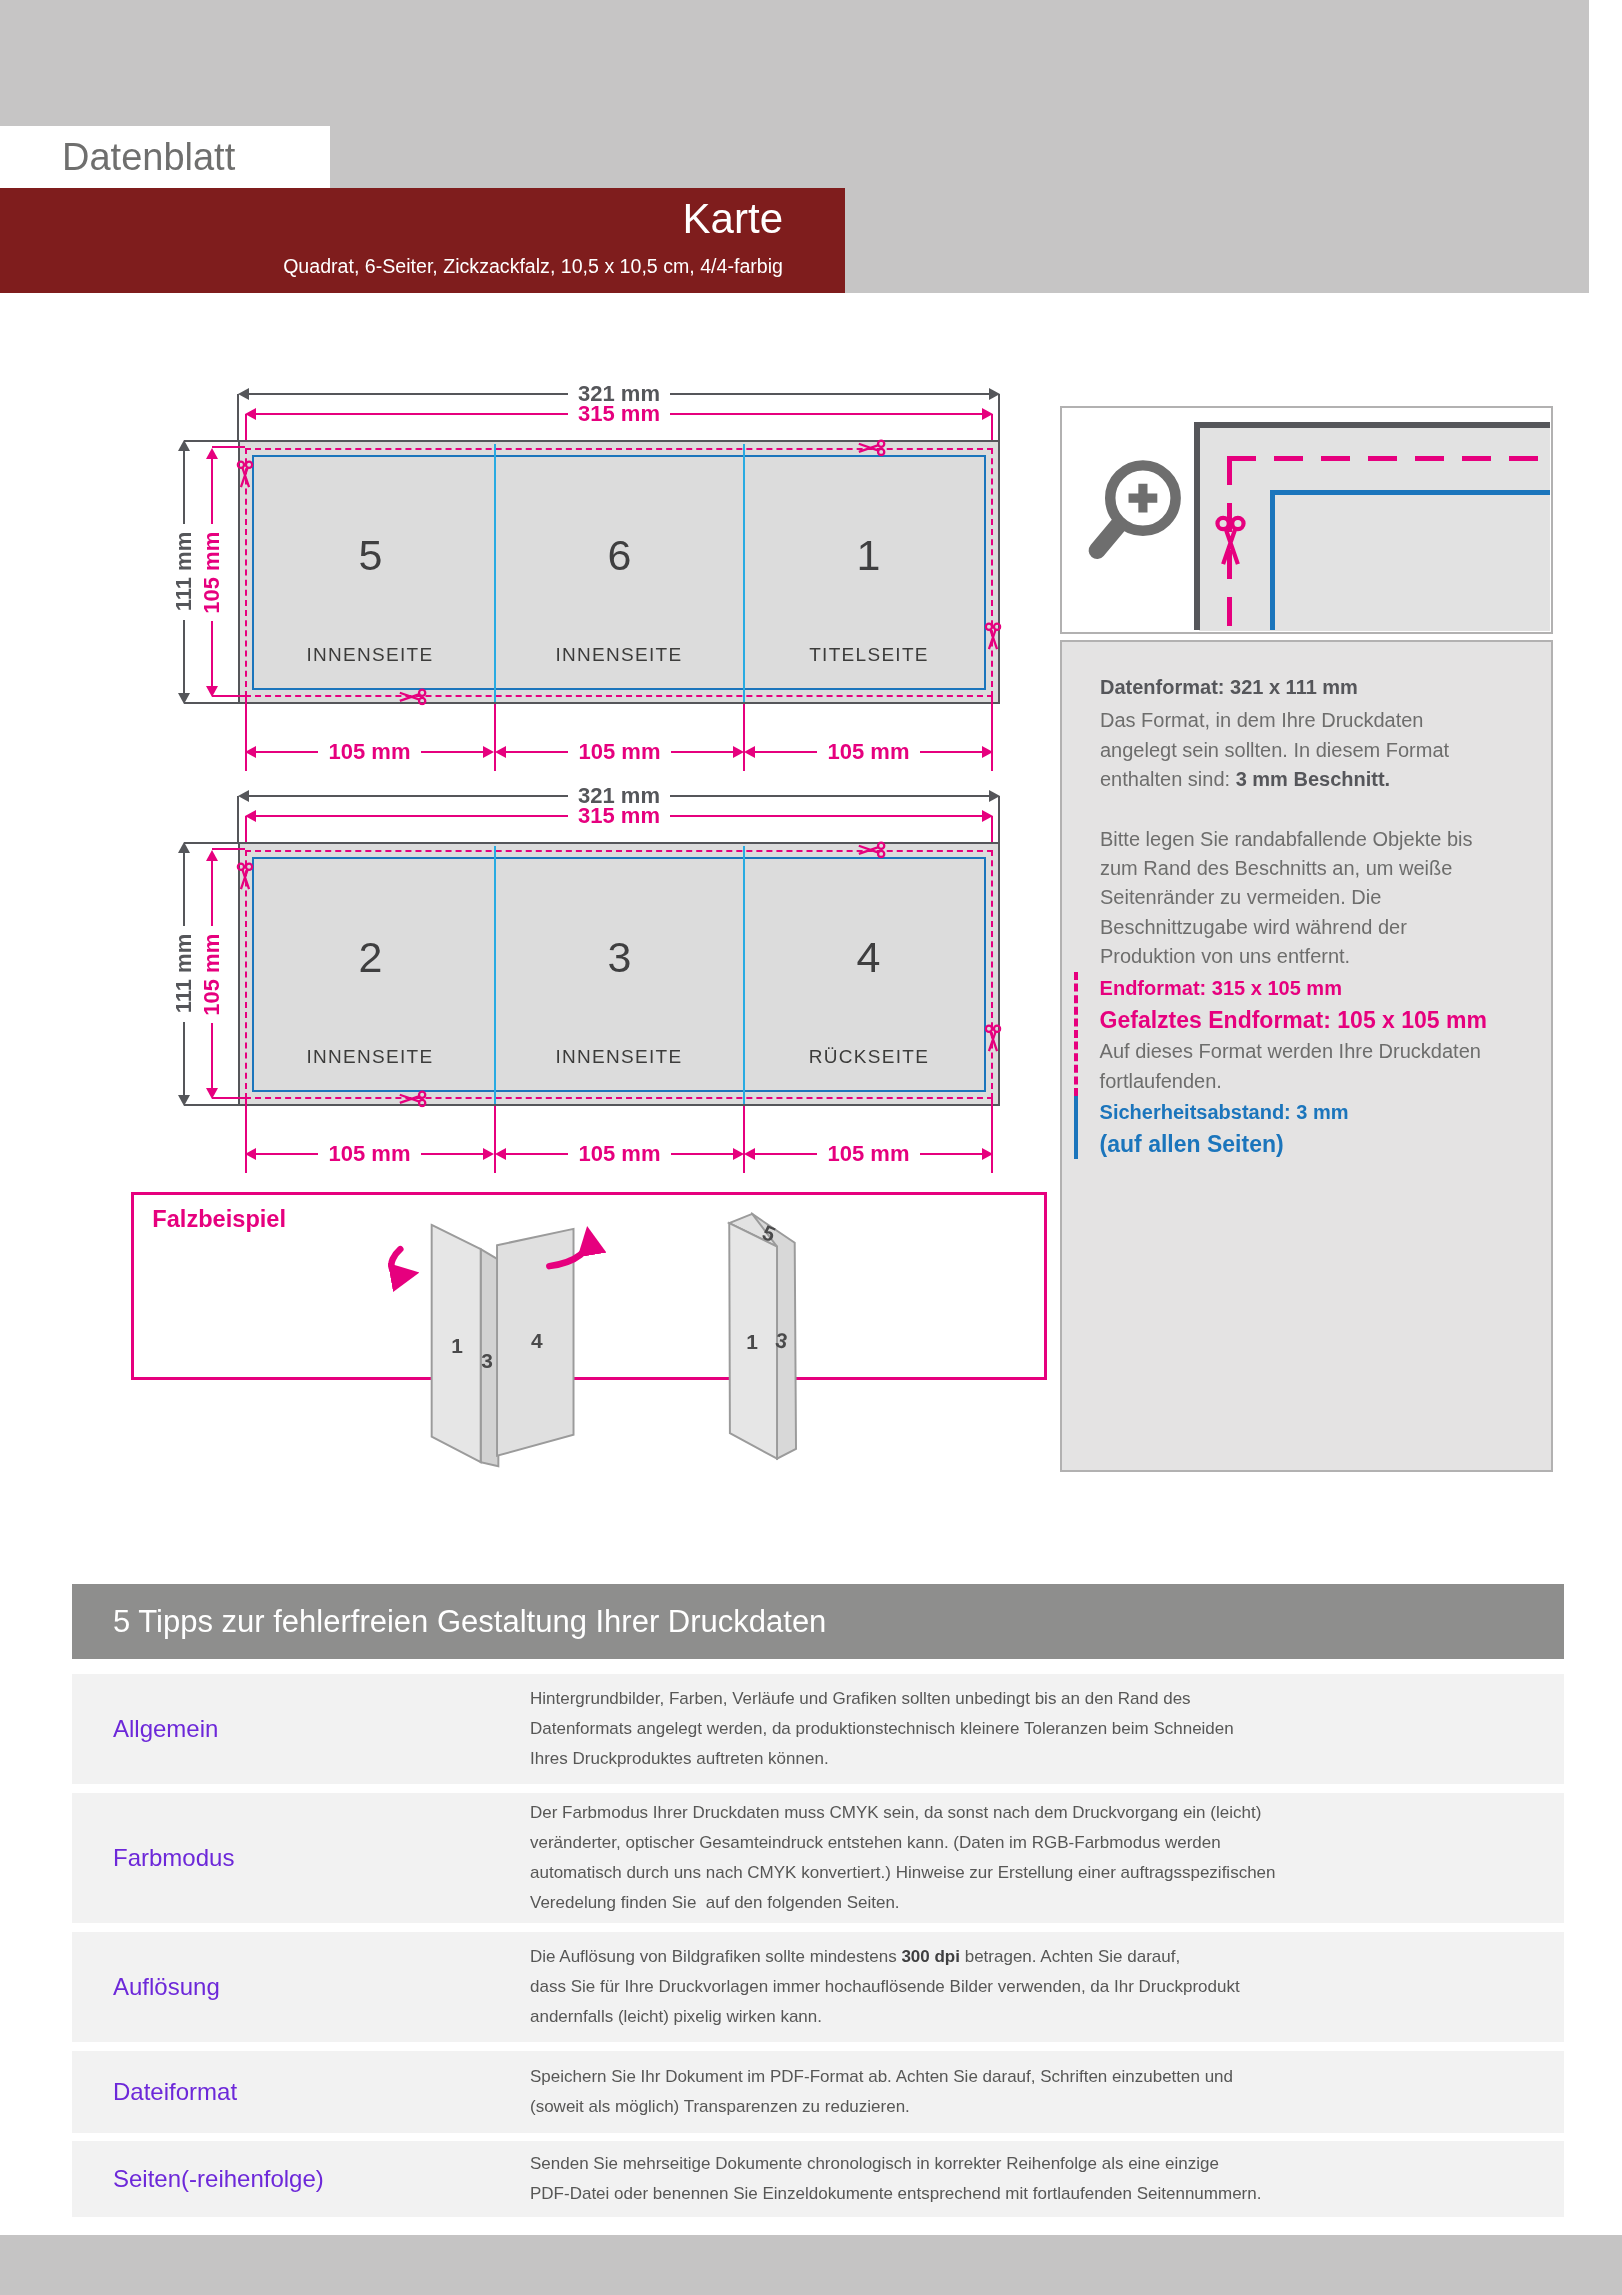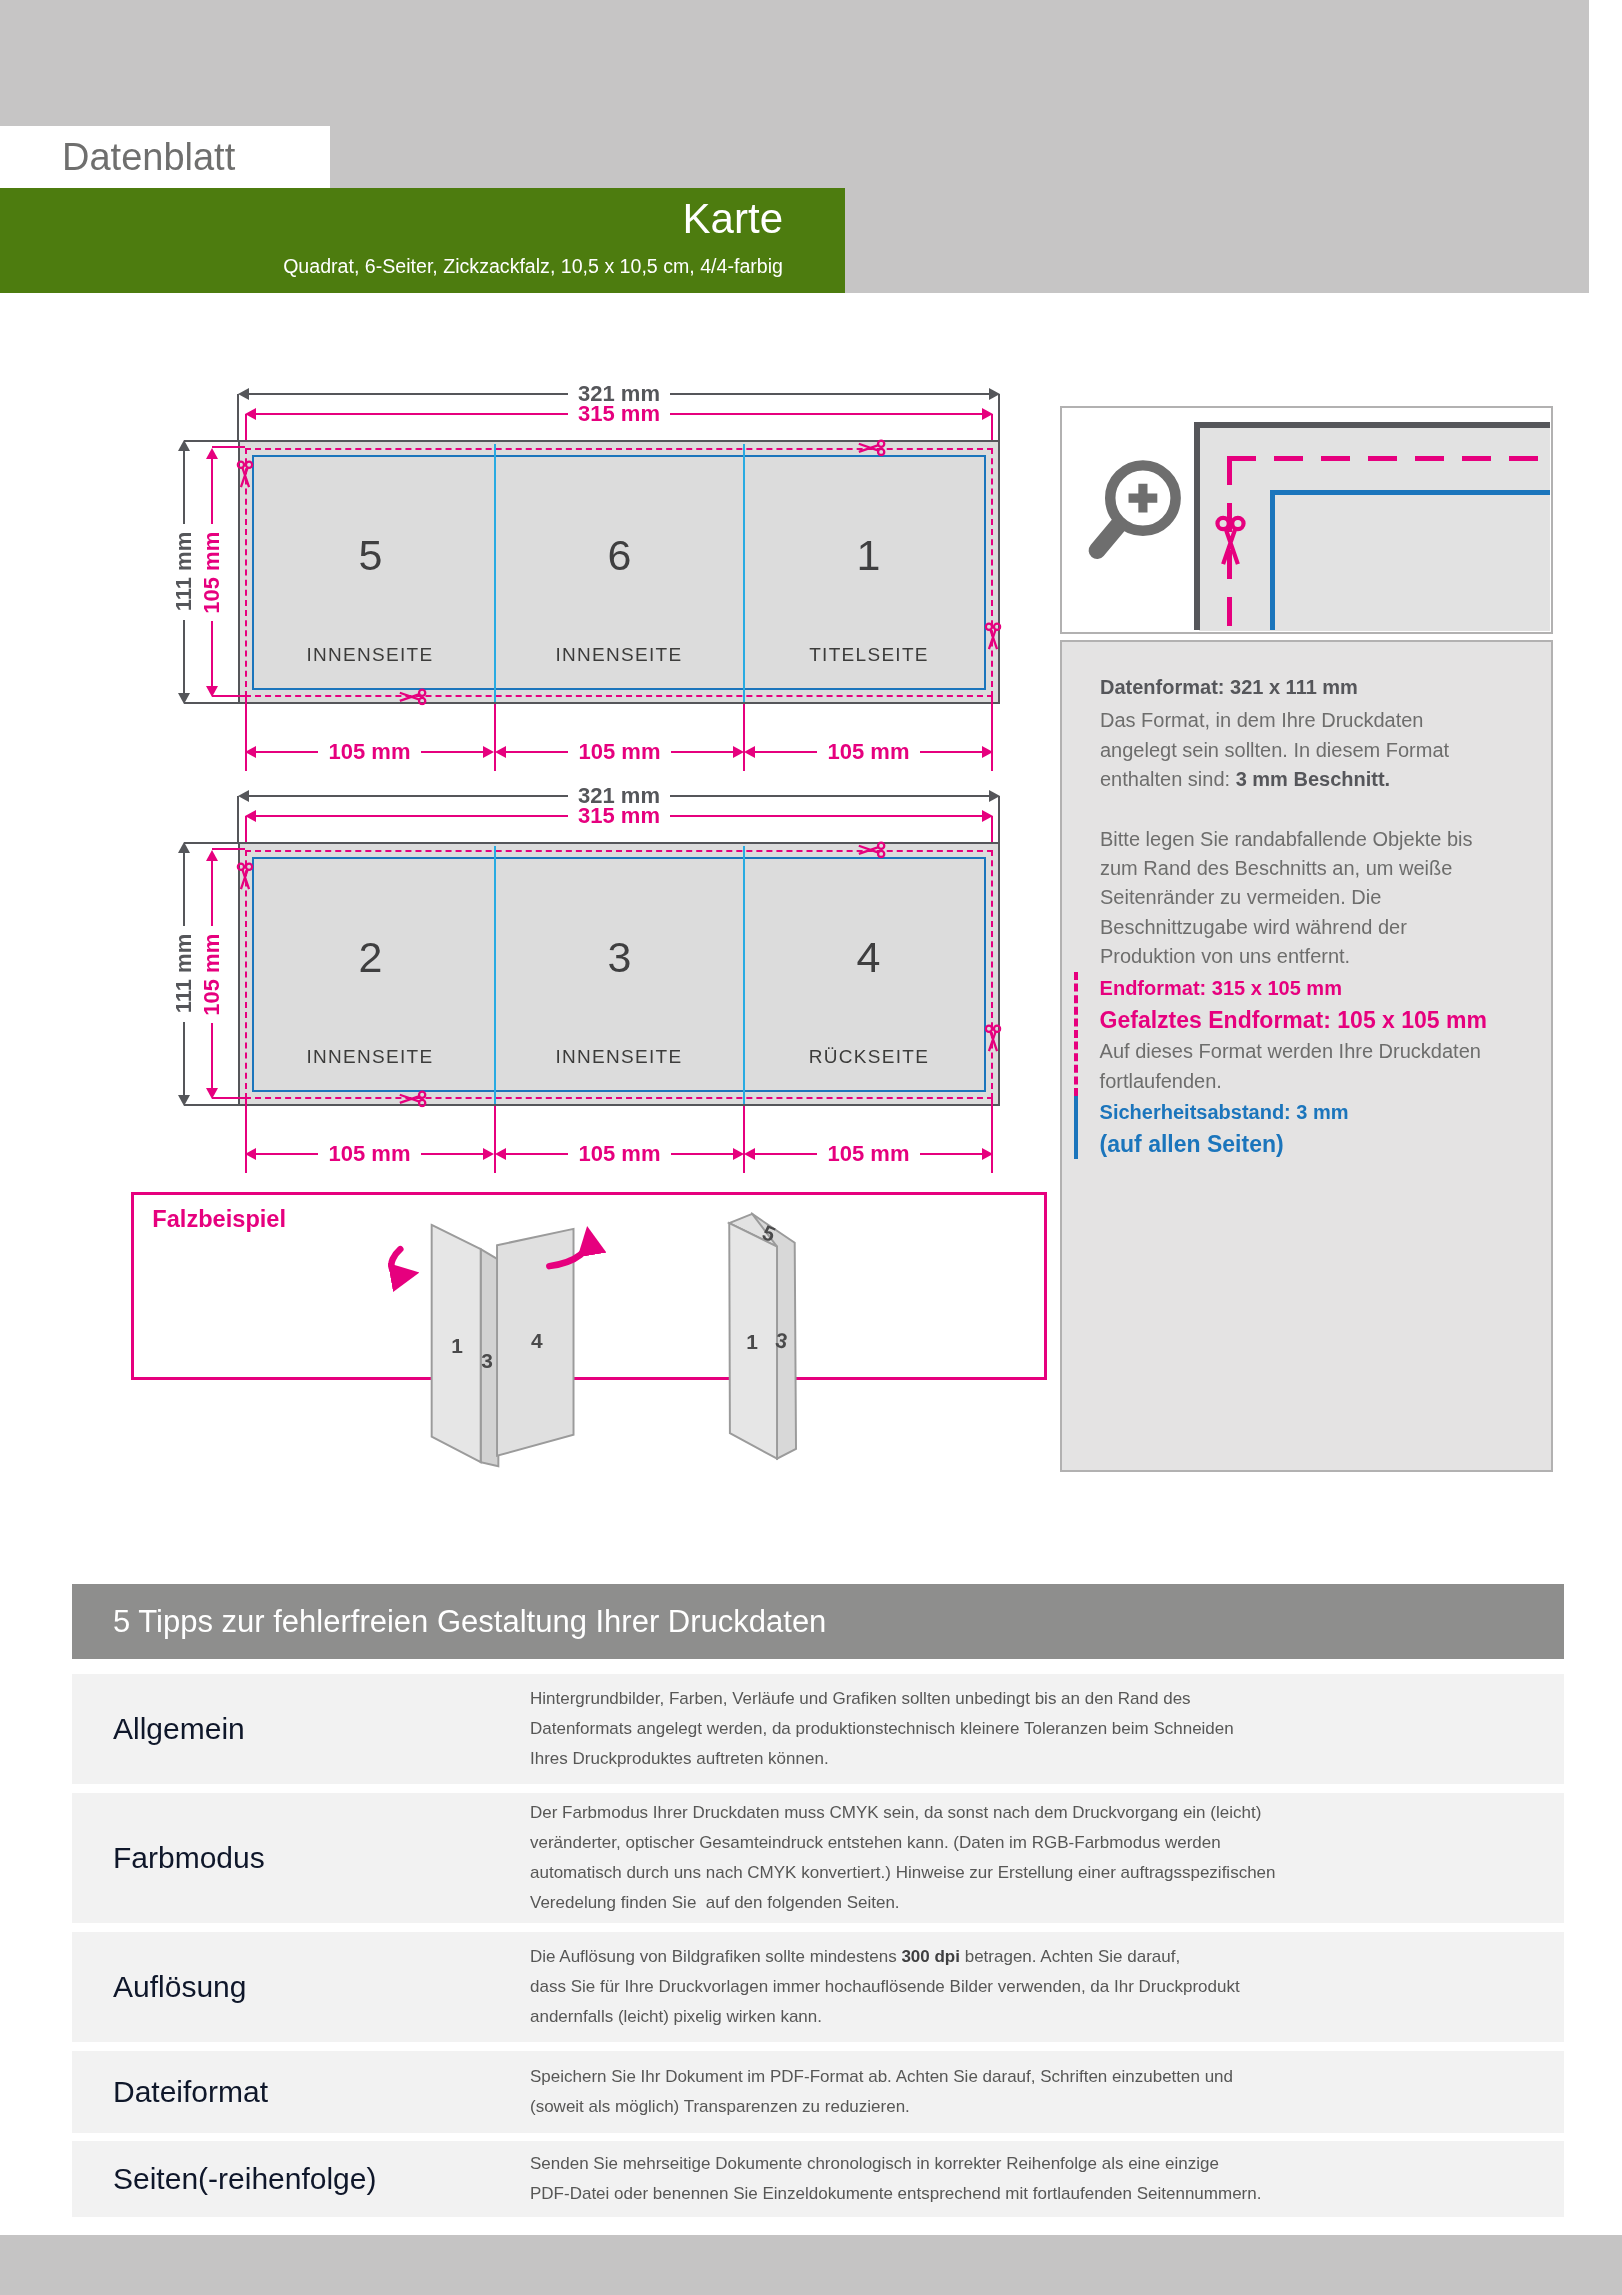--- a/index.html
+++ b/index.html
@@ -3,21 +3,21 @@
 <meta charset="utf-8">
 <style>
   html,body{margin:0;padding:0;background:#ffffff;}
   body{width:1623px;height:2295px;position:relative;font-family:"Liberation Sans",sans-serif;overflow:hidden;}
   [data-name]{box-sizing:border-box;}
 
   
   .header-bg{position:absolute;left:0;top:0;width:1589px;height:293px;background:#c6c5c5;}
   .doc-box{position:absolute;left:0;top:126px;width:330px;height:63px;background:#ffffff;display:flex;align-items:center;padding-left:62px;}
   .doc-box span{font-size:38px;color:#6f6f6e;}
-  .banner{position:absolute;left:0;top:188px;width:845px;height:105px;background:#4d7c0f;color:#fff;display:flex;flex-direction:column;align-items:flex-end;padding:6.5px 62px 0 0;}
+  .banner{position:absolute;left:0;top:188px;width:845px;height:105px;background:#7f1d1d;color:#fff;display:flex;flex-direction:column;align-items:flex-end;padding:6.5px 62px 0 0;}
   .banner .bt{font-size:42px;line-height:47px;}
   .banner .bs{font-size:19.6px;margin-top:13px;}
 
   
   .diag{position:absolute;left:151px;width:890px;height:393px;}
   .c-gray{color:#55565a;}
   .c-mag{color:#e6007e;}
   .dim-h{position:absolute;height:22px;display:flex;align-items:center;}
   .dim-h .seg{flex:1;height:2px;background:currentColor;}
   .dim-lbl{padding:0 10.5px;font-size:22px;font-weight:bold;white-space:nowrap;}
@@ -61,21 +61,21 @@
   .acc-m{border-left:4.6px dashed #e6007e;}
   .acc-b{border-left:4.6px solid #1b75bc;}
   .acc-c{border-left:4.6px solid #29abe2;}
   .t-m{color:#e6007e;}
   .t-b{color:#1b75bc;}
   .t-c{color:#29abe2;}
 
   
   .tips-bar{position:absolute;left:72px;top:1584px;width:1492px;height:75px;background:#8e8e8d;color:#fff;display:flex;align-items:center;padding-left:41px;font-size:31px;}
   .tip-row{position:absolute;left:72px;width:1492px;background:#f2f2f2;display:flex;align-items:center;padding-left:41px;}
-  .tip-label{width:417px;flex:none;font-size:30px;color:#0f172a;}
+  .tip-label{width:417px;flex:none;font-size:24px;color:#6d28d9;}
   .tip-body{font-size:17px;line-height:30px;color:#575756;white-space:pre;}
   .tip-body b{color:#3f3f40;}
 
   .footer-band{position:absolute;left:0;top:2235px;width:1623px;height:60px;background:#c5c4c4;}
 </style>
 </head>
 <body>
 
 <svg width="0" height="0" style="position:absolute" aria-hidden="true">
   <defs>

